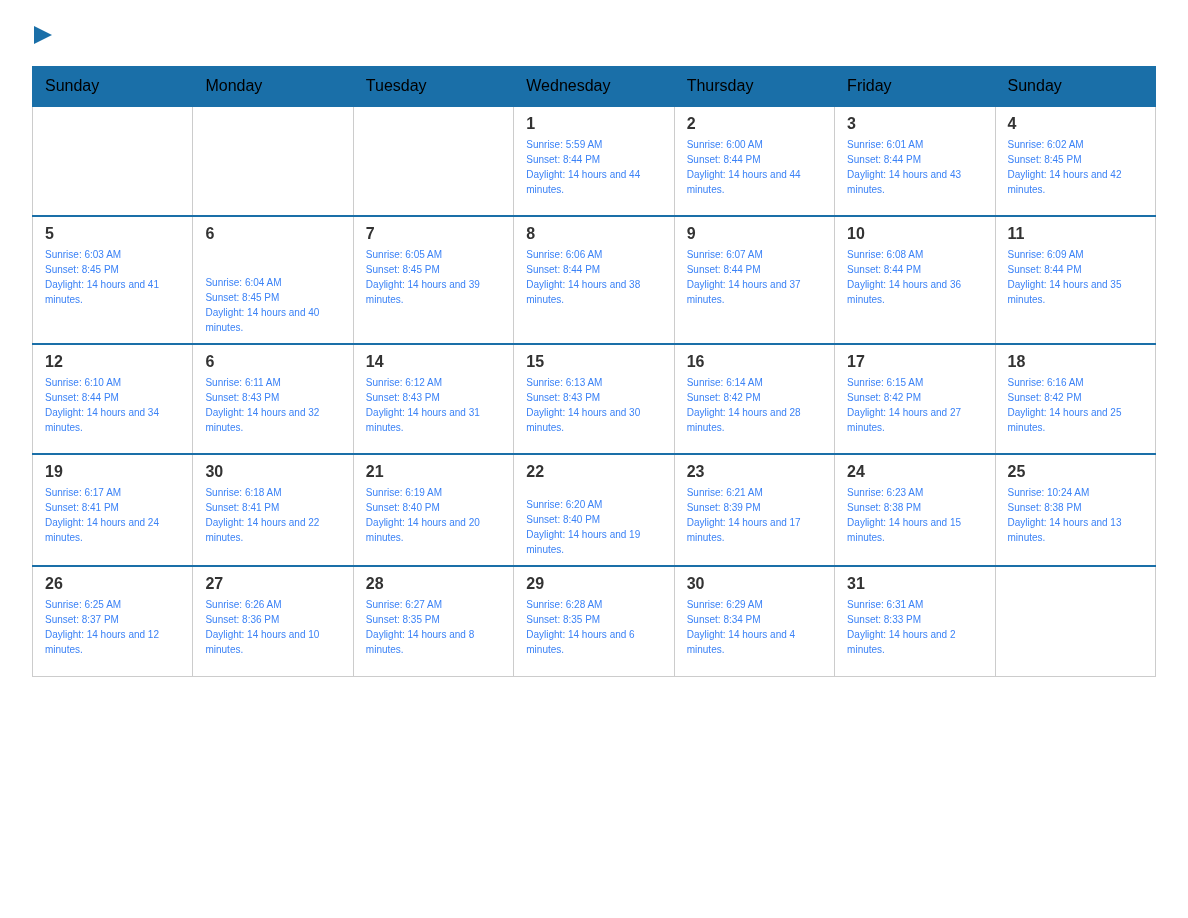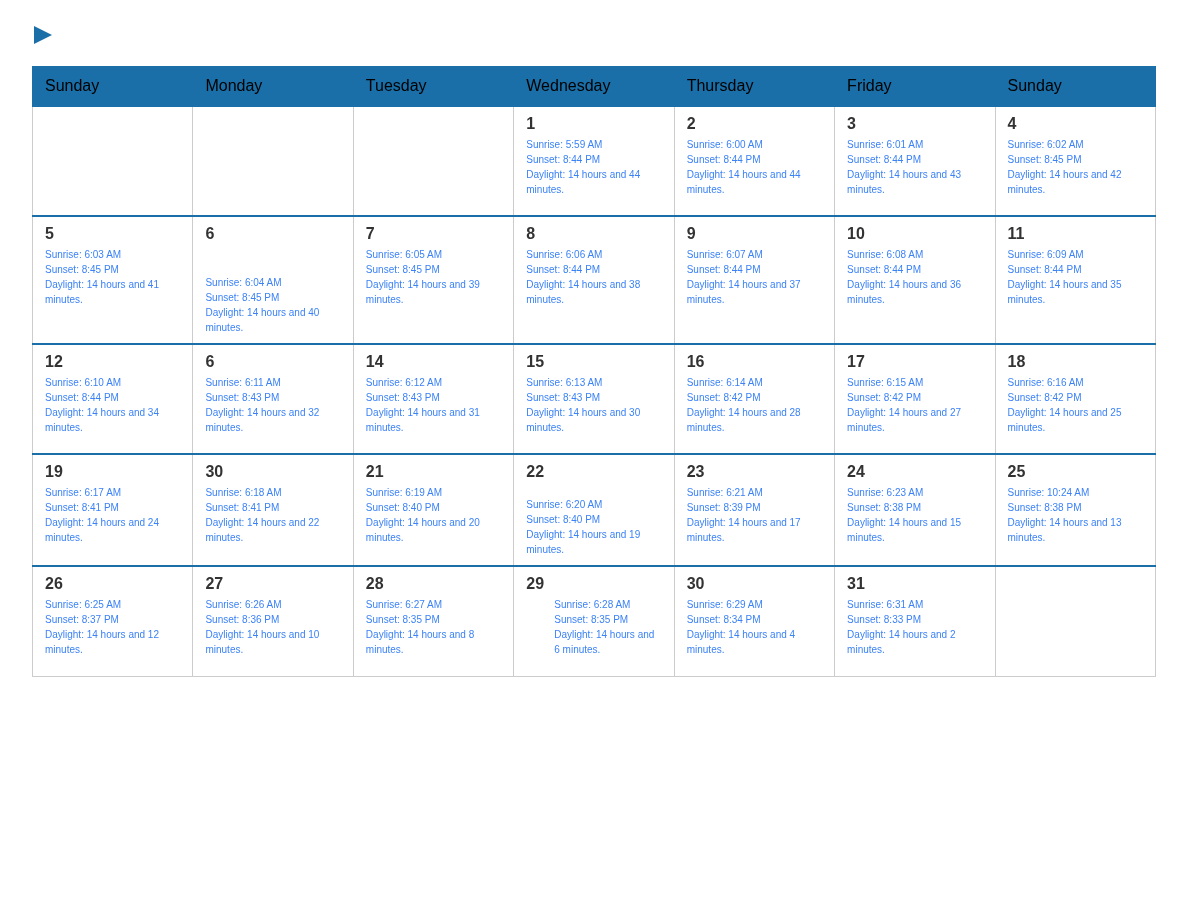--- a/index.html
+++ b/index.html
@@ -303,21 +303,21 @@
 Daylight: 14 hours and 10 minutes.</div>
         </td>
         <td>
           <span class="day-number">28</span>
           <div class="day-info" style="white-space: pre-line;">Sunrise: 6:27 AM
 Sunset: 8:35 PM
 Daylight: 14 hours and 8 minutes.</div>
         </td>
         <td>
           <span class="day-number">29</span>
-          <div class="day-info" style="white-space: pre-line; margin-left: 28px;">Sunrise: 6:28 AM
+          <div class="day-info" style="white-space: pre-line;">Sunrise: 6:28 AM
 Sunset: 8:35 PM
 Daylight: 14 hours and 6 minutes.</div>
         </td>
         <td>
           <span class="day-number">30</span>
           <div class="day-info" style="white-space: pre-line;">Sunrise: 6:29 AM
 Sunset: 8:34 PM
 Daylight: 14 hours and 4 minutes.</div>
         </td>
         <td>

